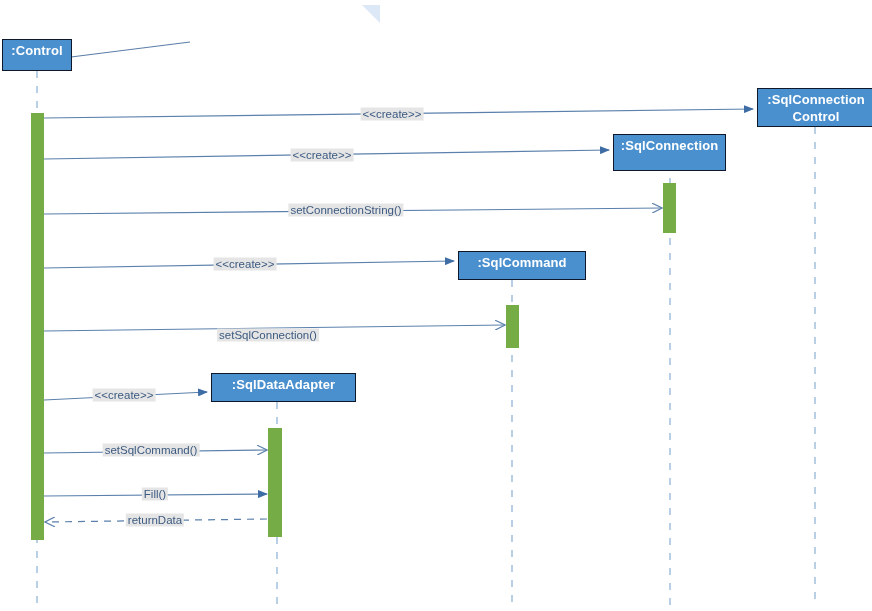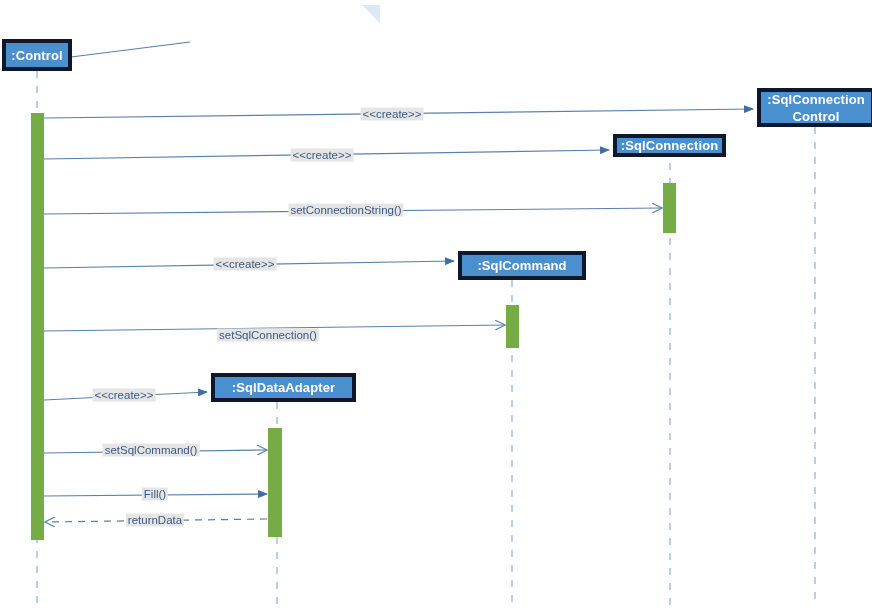--- a/index.html
+++ b/index.html
@@ -23,28 +23,27 @@
     top: 0;
     width: 872px;
     height: 611px;
   }
 
   
   .lifeline-box {
     position: absolute;
     box-sizing: border-box;
     background: #4A90CE;
-    border: 4px solid #0f172a;
+    border: 1px solid #0f172a;
     color: #ffffff;
     font-weight: bold;
     font-size: 13px;
     line-height: 17px;
     text-align: center;
     display: flex;
-    align-items: center;
     justify-content: center;
     padding: 2px 14px;
     letter-spacing: 0.1px;
   }
 
   
   .note {
     position: absolute;
     box-sizing: border-box;
     background: #4071C0;
@@ -127,21 +126,21 @@
   <div id="boxes-layer">
       <div class="lifeline-box" style="left: 2px; top: 39px; width: 70px; height: 32px;">
         <span>:Control</span>
       </div>
       <div class="lifeline-box" style="left: 211px; top: 373px; width: 145px; height: 29px;">
         <span>:SqlDataAdapter</span>
       </div>
       <div class="lifeline-box" style="left: 458px; top: 251px; width: 128px; height: 29px;">
         <span>:SqlCommand</span>
       </div>
-      <div class="lifeline-box" style="left: 613px; top: 134px; width: 113px; height: 23px;">
+      <div class="lifeline-box" style="left: 613px; top: 134px; width: 113px; height: 37px;">
         <span>:SqlConnection</span>
       </div>
       <div class="lifeline-box" style="left: 757px; top: 88px; width: 118px; height: 39px;">
         <span>:SqlConnection Control</span>
       </div>
     </div>
   <div id="activations-layer">
       <div class="activation" style="left: 31px; top: 113px; width: 13px; height: 427px;"></div>
       <div class="activation" style="left: 663px; top: 183px; width: 13px; height: 50px;"></div>
       <div class="activation" style="left: 506px; top: 305px; width: 13px; height: 43px;"></div>

